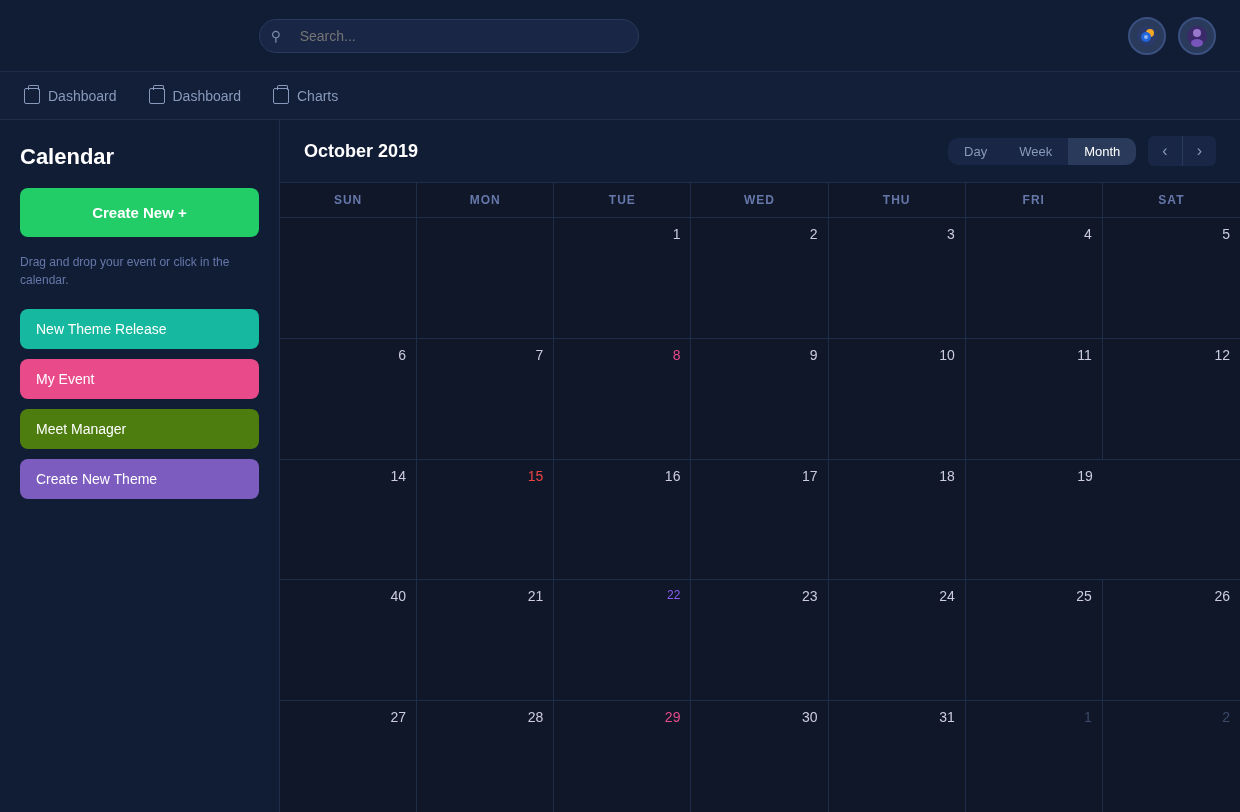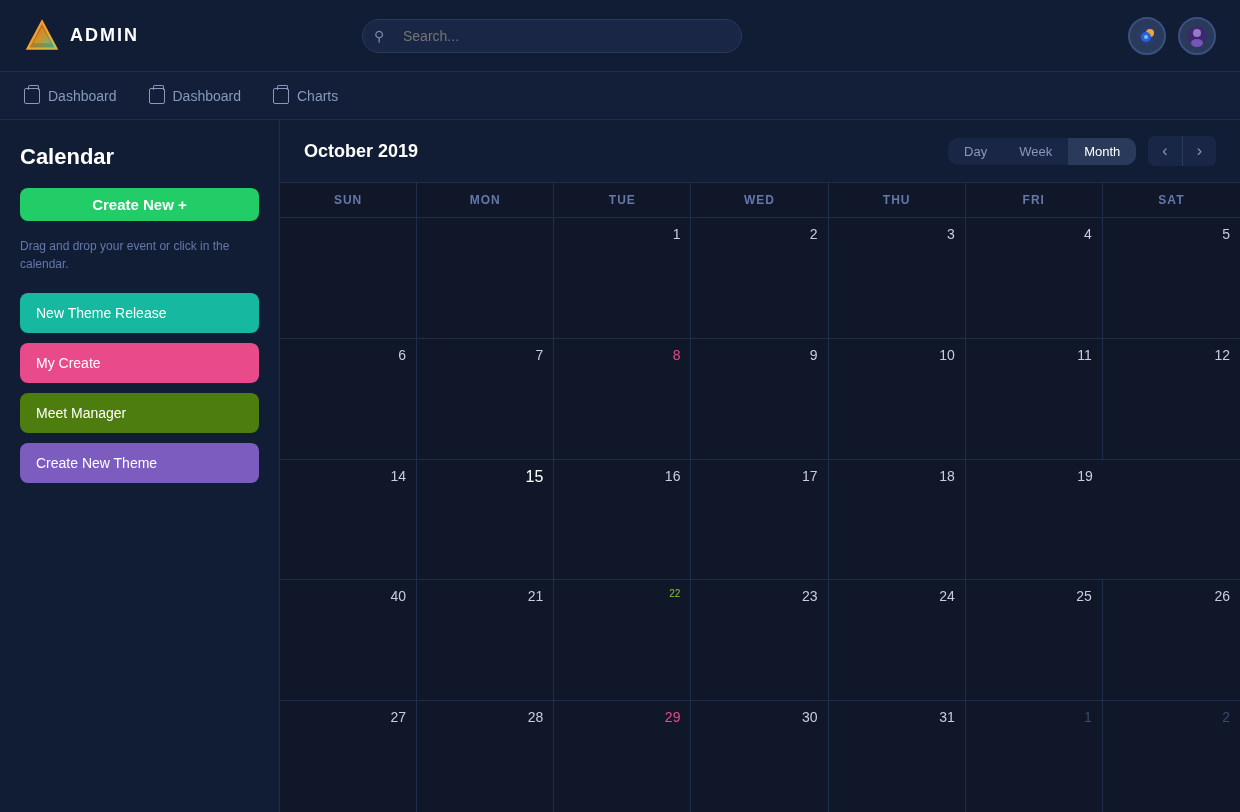--- a/index.html
+++ b/index.html
@@ -139,21 +139,21 @@
       font-size: 22px;
       font-weight: 700;
       margin-bottom: 18px;
       color: #fff;
     }
     .create-btn {
       background: #22cc66;
       color: #fff;
       border: none;
       border-radius: 8px;
-      padding: 8px 0;
+      padding: 16px 0;
       width: 100%;
       font-size: 15px;
       font-weight: 600;
       cursor: pointer;
       margin-bottom: 16px;
     }
     .drag-hint {
       font-size: 12px;
       color: #6677aa;
       margin-bottom: 20px;
@@ -241,35 +241,20 @@
       color: #6677aa;
       letter-spacing: 1px;
       border-right: 1px solid #1e2d4a;
     }
     .cal-day-label:last-child { border-right: none; }
   </style>
 </head>
 <body>
 
 <nav class="top-nav">
-  <div class="logo-area">
-    <svg class="logo-triangle" viewBox="0 0 40 40">
-      <polygon points="20,4 36,34 4,34" fill="none" stroke="#f5a623" stroke-width="2.5"></polygon>
-      <polygon points="20,10 30,28 10,28" fill="#f5a623" opacity="0.5"></polygon>
-      <polygon points="20,4 36,34 4,34" fill="url(#trigrad)" opacity="0.7"></polygon>
-      <defs>
-        <linearGradient id="trigrad" x1="0" y1="0" x2="1" y2="1">
-          <stop offset="0%" stop-color="#ff6060"></stop>
-          <stop offset="50%" stop-color="#f5a623"></stop>
-          <stop offset="100%" stop-color="#44eebb"></stop>
-        </linearGradient>
-      </defs>
-    </svg>
-    <span class="brand-name">ADMIN</span>
-  </div>
 
   <div class="search-bar">
     <span class="search-icon-wrap">⚲</span>
     <input type="text" placeholder="Search..." style="">
   </div>
 
   <div class="top-nav-right">
     <div class="avatar-btn">
       <svg viewBox="0 0 24 24" fill="none">
         <circle cx="12" cy="12" r="10" fill="#2a3a6a"></circle>
@@ -307,21 +292,21 @@
 
   <aside class="sidebar">
     <h2 class="sidebar-title">Calendar</h2>
     <button class="create-btn">Create New +</button>
     <p class="drag-hint">Drag and drop your event or click in the calendar.</p>
 
     <div class="event-tag event-tag-teal" draggable="true">
       <span>New Theme Release</span>
     </div>
     <div class="event-tag event-tag-pink" draggable="true">
-      <span>My Create</span>
+      <span>My Event</span>
     </div>
     <div class="event-tag event-tag-orange" draggable="true">
       <span>Meet Manager</span>
     </div>
     <div class="event-tag event-tag-purple" draggable="true">
       <span>Create New Theme</span>
     </div>
   </aside>
 
   <div class="calendar-area">
@@ -391,21 +376,21 @@
             <span style="display: block; text-align: right;">11</span>
           </div>
           <div style="border-right: none; padding: 8px 10px; font-size: 14px; color: rgb(204, 204, 221); position: relative;">
             <span style="display: block; text-align: right;">12</span>
           </div>
         </div>
         <div style="display: grid; grid-template-columns: repeat(7, 1fr); border-bottom: 1px solid rgb(30, 45, 74);">
           <div style="border-right: 1px solid rgb(30, 45, 74); padding: 8px 10px; font-size: 14px; color: rgb(204, 204, 221); position: relative;">
             <span style="display: block; text-align: right;">14</span>
           </div>
-          <div style="border-right: 1px solid rgb(30, 45, 74); padding: 8px 10px; font-size: 16px; color: #ffffff; position: relative;">
+          <div style="border-right: 1px solid rgb(30, 45, 74); padding: 8px 10px; font-size: 14px; color: #ef4444; position: relative;">
             <span style="display: block; text-align: right;">15</span>
           </div>
           <div style="border-right: 1px solid rgb(30, 45, 74); padding: 8px 10px; font-size: 14px; color: rgb(204, 204, 221); position: relative;">
             <span style="display: block; text-align: right;">16</span>
           </div>
           <div style="border-right: 1px solid rgb(30, 45, 74); padding: 8px 10px; font-size: 14px; color: rgb(204, 204, 221); position: relative;">
             <span style="display: block; text-align: right;">17</span>
           </div>
           <div style="border-right: 1px solid rgb(30, 45, 74); padding: 8px 10px; font-size: 14px; color: rgb(204, 204, 221); position: relative;">
             <span style="display: block; text-align: right;">18</span>
@@ -414,21 +399,21 @@
             <span style="display: block; text-align: right;">19</span>
           </div>
         </div>
         <div style="display: grid; grid-template-columns: repeat(7, 1fr); border-bottom: 1px solid rgb(30, 45, 74);">
           <div style="border-right: 1px solid rgb(30, 45, 74); padding: 8px 10px; font-size: 14px; color: rgb(204, 204, 221); position: relative;">
             <span style="display: block; text-align: right;">40</span>
           </div>
           <div style="border-right: 1px solid rgb(30, 45, 74); padding: 8px 10px; font-size: 14px; color: rgb(204, 204, 221); position: relative;">
             <span style="display: block; text-align: right;">21</span>
           </div>
-          <div style="border-right: 1px solid rgb(30, 45, 74); padding: 8px 10px; font-size: 10px; color: #84cc16; position: relative;">
+          <div style="border-right: 1px solid rgb(30, 45, 74); padding: 8px 10px; font-size: 12px; color: #8b5cf6; position: relative;">
             <span style="display: block; text-align: right;">22</span>
           </div>
           <div style="border-right: 1px solid rgb(30, 45, 74); padding: 8px 10px; font-size: 14px; color: rgb(204, 204, 221); position: relative;">
             <span style="display: block; text-align: right;">23</span>
           </div>
           <div style="border-right: 1px solid rgb(30, 45, 74); padding: 8px 10px; font-size: 14px; color: rgb(204, 204, 221); position: relative;">
             <span style="display: block; text-align: right;">24</span>
           </div>
           <div style="border-right: 1px solid rgb(30, 45, 74); padding: 8px 10px; font-size: 14px; color: rgb(204, 204, 221); position: relative;">
             <span style="display: block; text-align: right;">25</span>

